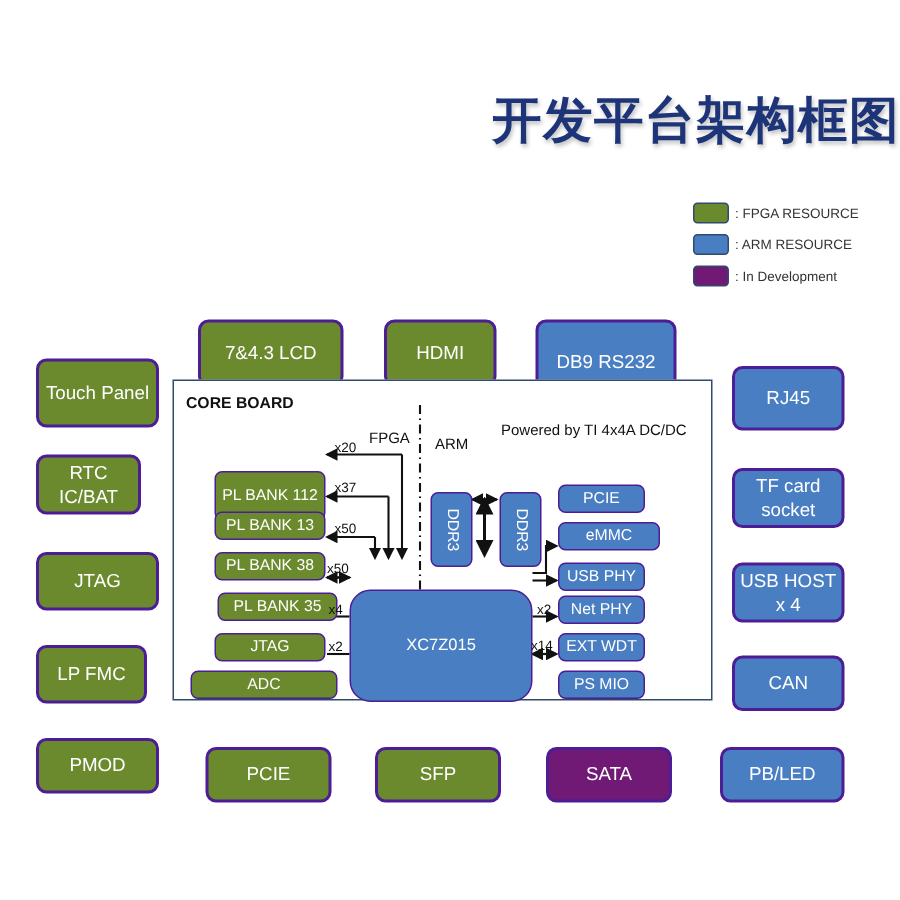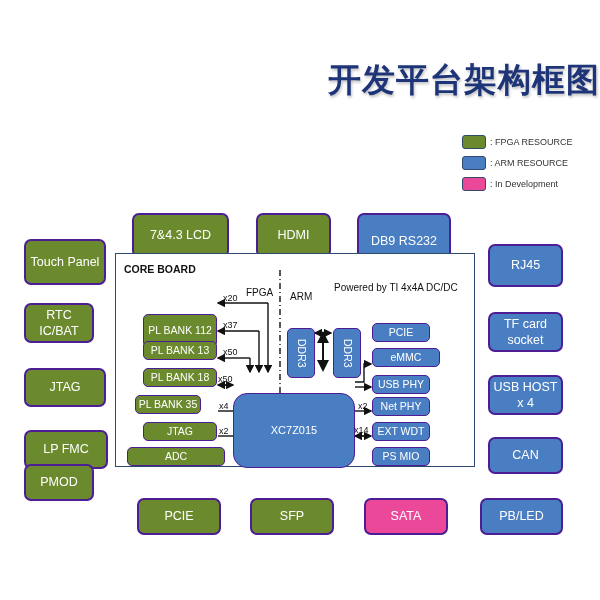--- a/index.html
+++ b/index.html
@@ -1,21 +1,21 @@
 <!DOCTYPE html>
 <html><head>
 <meta charset="utf-8">
 <style>
   html,body{margin:0;padding:0;background:#fff;}
   body{width:600px;height:600px;position:relative;overflow:hidden;font-family:"Liberation Sans",sans-serif;}
   .title{position:absolute;left:0;top:58px;width:600px;text-align:right;font-family:"DejaVu Sans",sans-serif;font-weight:bold;font-size:33px;color:#1e3478;letter-spacing:1px;text-shadow:1px 2px 3px rgba(0,0,0,0.25);}
   .box{position:absolute;border:2px solid #4c1d95;border-radius:7px;color:#fff;font-size:12.5px;display:flex;align-items:center;justify-content:center;text-align:center;line-height:1.3;box-sizing:border-box;margin-top:20px;}
   .green{background:#6b8a2e;}
   .blue{background:#4a7ec2;}
-  .gray{background:#ec4899;}
+  .gray{background:#701a75;}
   .small{font-size:10.5px;border-width:1.5px;border-radius:5px;}
   .legend-item{position:absolute;left:462px;display:flex;align-items:center;font-size:9px;color:#333;}
   .legend-sw{width:22px;height:12px;border:1.5px solid #2f4a6e;border-radius:3px;margin-right:4px;}
   .core{position:absolute;left:115px;top:253px;width:360px;height:214px;border:1.5px solid #2f4a6e;box-sizing:border-box;background:#fff;}
   .lbl{position:absolute;font-size:10px;color:#111;}
   .vert{writing-mode:vertical-rl;}
   svg.lines{position:absolute;left:0;top:0;}
 </style>
 </head>
 <body>
@@ -37,22 +37,22 @@
     </div>
 </div>
 
 <div class="box green" style="left:132px;top:193px;width:97px;height:45px">7&amp;4.3 LCD</div>
 <div class="box green" style="left:256px;top:193px;width:75px;height:45px">HDMI</div>
 <div class="box blue" style="left:357px;top:193px;width:94px;height:57px">DB9 RS232</div>
 
 <div class="box green" style="left:24px;top:219px;width:82px;height:46px">Touch Panel</div>
 <div class="box green" style="left:24px;top:283px;width:70px;height:40px">RTC IC/BAT</div>
 <div class="box green" style="left:24px;top:348px;width:82px;height:39px">JTAG</div>
-<div class="box green" style="left:24px;top:410px;width:84px;height:39px">LP FMC</div>
-<div class="box green" style="left:24px;top:444px;width:70px;height:37px">PMOD</div>
+<div class="box green" style="left:24px;top:410px;width:74px;height:39px">LP FMC</div>
+<div class="box green" style="left:24px;top:472px;width:82px;height:37px">PMOD</div>
 
 <div class="box blue" style="left:488px;top:224px;width:75px;height:43px">RJ45</div>
 <div class="box blue" style="left:488px;top:292px;width:75px;height:40px">TF card socket</div>
 <div class="box blue" style="left:488px;top:355px;width:75px;height:40px">USB HOST x 4</div>
 <div class="box blue" style="left:488px;top:417px;width:75px;height:37px">CAN</div>
 <div class="box blue" style="left:480px;top:478px;width:83px;height:37px">PB/LED</div>
 
 <div class="box green" style="left:137px;top:478px;width:84px;height:37px">PCIE</div>
 <div class="box green" style="left:250px;top:478px;width:84px;height:37px">SFP</div>
 <div class="box gray" style="left:364px;top:478px;width:84px;height:37px">SATA</div>
@@ -92,22 +92,22 @@
     <path d="M355,382 L364,382 L364,364 L371,364" marker-end="url(#ah)"></path>
     <path d="M355,387 L371,387" marker-end="url(#ah)"></path>
     <path d="M355,411 L371,411" marker-end="url(#ah)"></path>
     <path d="M355,436 L371,436" marker-end="url(#ah)"></path>
     <path d="M371,436 L355,436" marker-end="url(#ah)"></path>
   </g>
 </svg>
 
 <div class="box green small" style="left:143px;top:294px;width:74px;height:33px">PL BANK 112</div>
 <div class="box green small" style="left:143px;top:321px;width:74px;height:19px">PL BANK 13</div>
-<div class="box green small" style="left:143px;top:348px;width:74px;height:19px">PL BANK 18</div>
-<div class="box green small" style="left:135px;top:375px;width:66px;height:19px">PL BANK 35</div>
+<div class="box green small" style="left:143px;top:348px;width:74px;height:19px">PL BANK 38</div>
+<div class="box green small" style="left:145px;top:375px;width:80px;height:19px">PL BANK 35</div>
 <div class="box green small" style="left:143px;top:402px;width:74px;height:19px">JTAG</div>
 <div class="box green small" style="left:127px;top:427px;width:98px;height:19px">ADC</div>
 
 <div class="lbl" style="left:223px;top:293px;font-size:9px">x20</div>
 <div class="lbl" style="left:223px;top:320px;font-size:9px">x37</div>
 <div class="lbl" style="left:223px;top:347px;font-size:9px">x50</div>
 <div class="lbl" style="left:218px;top:374px;font-size:9px">x50</div>
 <div class="lbl" style="left:219px;top:401px;font-size:9px">x4</div>
 <div class="lbl" style="left:219px;top:426px;font-size:9px">x2</div>
 

